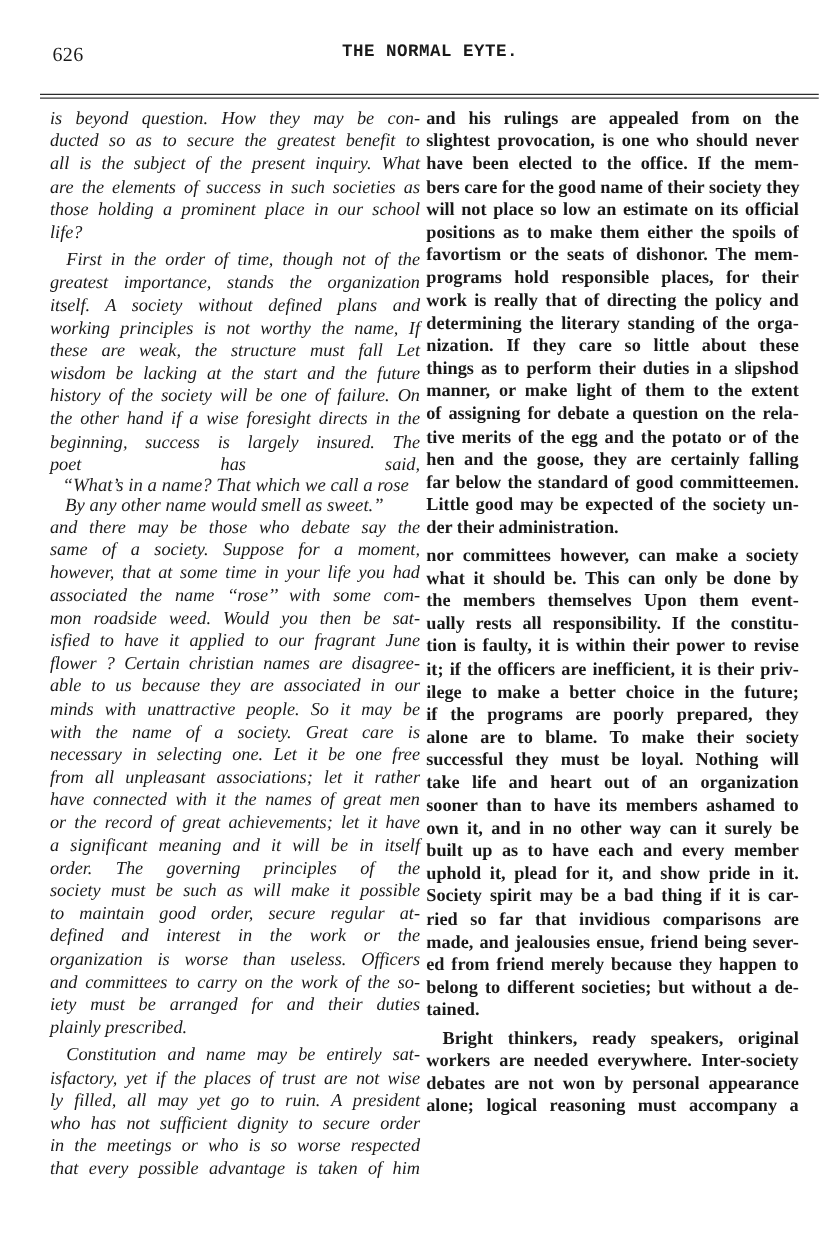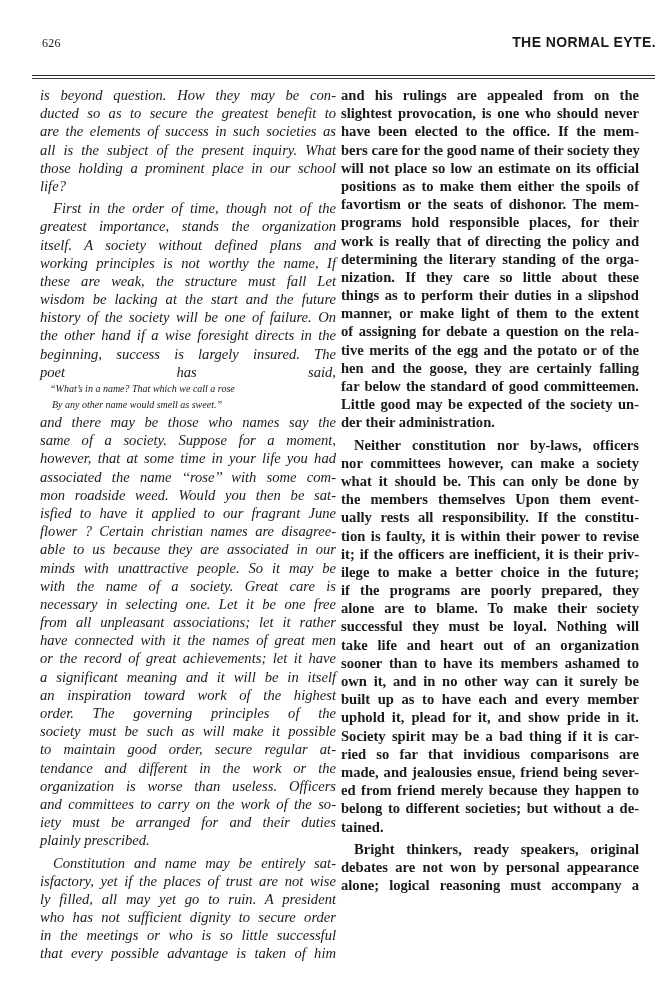--- a/index.html
+++ b/index.html
@@ -19,30 +19,30 @@
       position: absolute;
       left: 32px;
       top: 34px;
       width: 624px;
       height: 20px;
     }
     .page-number {
       position: absolute;
       left: 10px;
       top: 2px;
-      font-size: 12px;
+      font-size: 16px;
       letter-spacing: 0.3px;
     }
     .running-title {
       position: absolute;
       left: 0;
       width: 100%;
       top: 0;
-      text-align: right;
-      font-family: Liberation Sans, sans-serif;
+      text-align: center;
+      font-family: Liberation Mono, monospace;
       font-weight: bold;
       font-size: 14px;
       letter-spacing: 0.4px;
     }
     .header-rule {
       position: absolute;
       left: 32px;
       top: 75px;
       width: 623px;
       height: 4px;
@@ -78,21 +78,21 @@
     }
     .line.indent {
       padding-left: 13px;
     }
     .para-gap {
       display: block;
       height: 4px;
     }
     .quote {
       display: block;
-      font-size: 10px;
+      font-size: 15px;
       line-height: 16px;
       height: 16px;
       white-space: nowrap;
       padding-left: 10px;
       color: #222;
     }
     .quote.second {
       padding-left: 12px;
     }
   </style>
@@ -102,71 +102,70 @@
 <div class="header">
   <span class="page-number">626</span>
   <span class="running-title">THE NORMAL EYTE.</span>
 </div>
 <div class="header-rule"></div>
 
 <div class="column col-left">
   <div>
       <span class="line">is beyond question.  How  they  may be  con-</span>
       <span class="line">ducted so as to secure the greatest  benefit  to</span>
+      <span class="line">all is the subject of the present  inquiry.  What</span>
       <span class="line">are the elements of success in such societies  as</span>
-      <span class="line">all is the subject of the present  inquiry.  What</span>
       <span class="line">those holding a prominent place in our  school</span>
       <span class="line last">life?</span>
     </div>
   <span class="para-gap"></span>
   <div>
       <span class="line indent">First in the order of time, though not of the</span>
       <span class="line">greatest  importance,  stands  the  organization</span>
       <span class="line">itself.  A society without  defined  plans  and</span>
       <span class="line">working principles is not worthy the name,  If</span>
       <span class="line">these are weak, the structure  must  fall   Let</span>
       <span class="line">wisdom be lacking at the start and  the  future</span>
       <span class="line">history of the society will be one of failure.  On</span>
       <span class="line">the other hand if a wise foresight directs in the</span>
       <span class="line">beginning,  success  is  largely  insured.  The</span>
       <span class="line">poet has said,</span>
       <span class="quote">“What’s in a name?  That which we call a rose</span>
       <span class="quote second">By any other name would smell as sweet.”</span>
-      <span class="line">and there  may  be  those who  names say  the</span>
+      <span class="line">and there  may  be  those who  debate say  the</span>
       <span class="line">same of  a  society.   Suppose  for  a  moment,</span>
       <span class="line">however, that at some time in your life you had</span>
       <span class="line">associated the name  ‘‘rose’’  with  some  com-</span>
       <span class="line">mon roadside weed.   Would you then be  sat-</span>
       <span class="line">isfied to have it applied  to our  fragrant  June</span>
       <span class="line">flower ?   Certain christian names are disagree-</span>
       <span class="line">able to us because they  are  associated  in  our</span>
       <span class="line">minds with unattractive people.  So it  may be</span>
       <span class="line">with the  name  of  a  society.   Great  care  is</span>
       <span class="line">necessary in selecting one.   Let it be  one  free</span>
       <span class="line">from all unpleasant associations;  let it  rather</span>
       <span class="line">have connected with it the names of great men</span>
       <span class="line">or the record of great achievements; let it have</span>
       <span class="line">a significant meaning and  it will  be  in  itself</span>
-      <span class="line">an  inspiration  toward  work  of  the  highest</span>
       <span class="line">order.  The  governing   principles   of  the</span>
       <span class="line">society must be such  as will  make it  possible</span>
       <span class="line">to maintain   good  order,  secure  regular  at-</span>
-      <span class="line">tendance  and  different  in  the work  or  the</span>
+      <span class="line">defined  and  interest  in  the work  or  the</span>
       <span class="line">organization is  worse  than  useless.  Officers</span>
       <span class="line">and committees to carry on the work of the so-</span>
       <span class="line">iety  must  be arranged  for and their  duties</span>
       <span class="line last">plainly prescribed.</span>
     </div>
   <span class="para-gap"></span>
   <div>
       <span class="line indent">Constitution and name may be  entirely  sat-</span>
       <span class="line">isfactory, yet if the places of trust are not wise</span>
       <span class="line">ly filled, all may yet go to ruin.   A  president</span>
       <span class="line">who has not sufficient dignity to  secure  order</span>
-      <span class="line">in the meetings or who is  so  little  successful</span>
+      <span class="line">in the meetings or who is  so  worse  respected</span>
       <span class="line">that every possible advantage is taken  of  him</span>
     </div>
 </div>
 
 <div class="column col-right">
   <div>
       <span class="line">and his rulings  are  appealed  from  on  the</span>
       <span class="line">slightest provocation, is one who should  never</span>
       <span class="line">have been elected to the office.    If  the  mem-</span>
       <span class="line">bers care for the good name of their society they</span>
@@ -181,21 +180,20 @@
       <span class="line">manner, or make light of them  to  the  extent</span>
       <span class="line">of assigning for debate a question on the  rela-</span>
       <span class="line">tive merits of the egg and the potato or  of  the</span>
       <span class="line">hen and the goose, they  are  certainly  falling</span>
       <span class="line">far below the standard of good  committeemen.</span>
       <span class="line">Little good may be expected of the society un-</span>
       <span class="line last">der their administration.</span>
     </div>
   <span class="para-gap"></span>
   <div>
-      <span class="line indent">Neither constitution  nor  by-laws,  officers</span>
       <span class="line">nor committees however, can make  a  society</span>
       <span class="line">what it should be.   This  can only be done by</span>
       <span class="line">the members themselves   Upon  them  event-</span>
       <span class="line">ually rests all  responsibility.   If  the constitu-</span>
       <span class="line">tion is faulty,  it is within their power to revise</span>
       <span class="line">it; if the officers are inefficient, it is their  priv-</span>
       <span class="line">ilege to  make  a better  choice  in  the future;</span>
       <span class="line">if  the  programs   are  poorly  prepared,  they</span>
       <span class="line">alone are to  blame.   To  make  their  society</span>
       <span class="line">successful they must  be  loyal.   Nothing  will</span>
@@ -207,16 +205,17 @@
       <span class="line">Society spirit may be a bad  thing if  it  is car-</span>
       <span class="line">ried  so  far  that   invidious  comparisons  are</span>
       <span class="line">made, and jealousies ensue, friend being sever-</span>
       <span class="line">ed from friend merely because they  happen to</span>
       <span class="line">belong to different societies; but  without a de-</span>
       <span class="line last">tained.</span>
     </div>
   <span class="para-gap"></span>
   <div>
       <span class="line indent">Bright  thinkers,  ready  speakers,  original</span>
+      <span class="line">workers are needed everywhere.  Inter-society</span>
       <span class="line">debates are  not  won by  personal appearance</span>
       <span class="line">alone;  logical  reasoning  must  accompany  a</span>
     </div>
 </div>
 
 </body></html>

